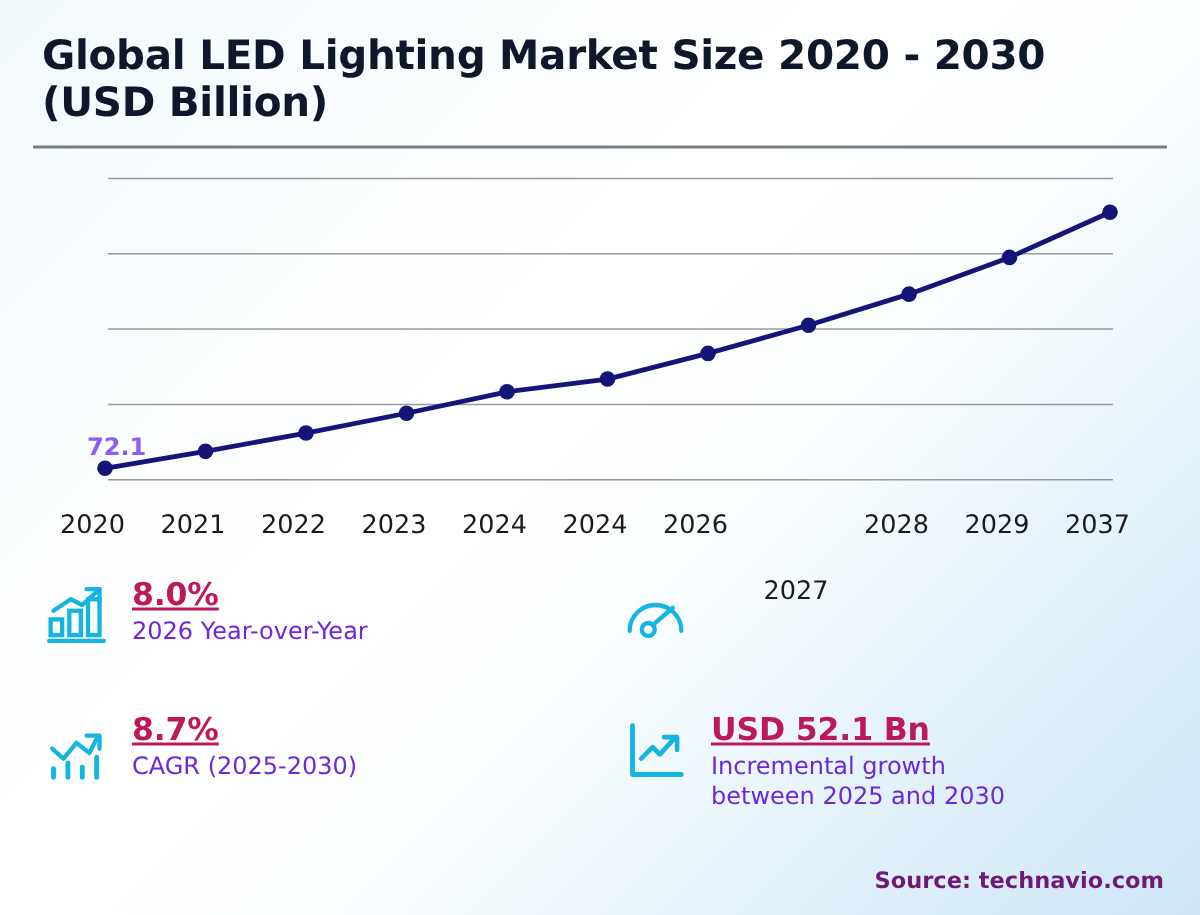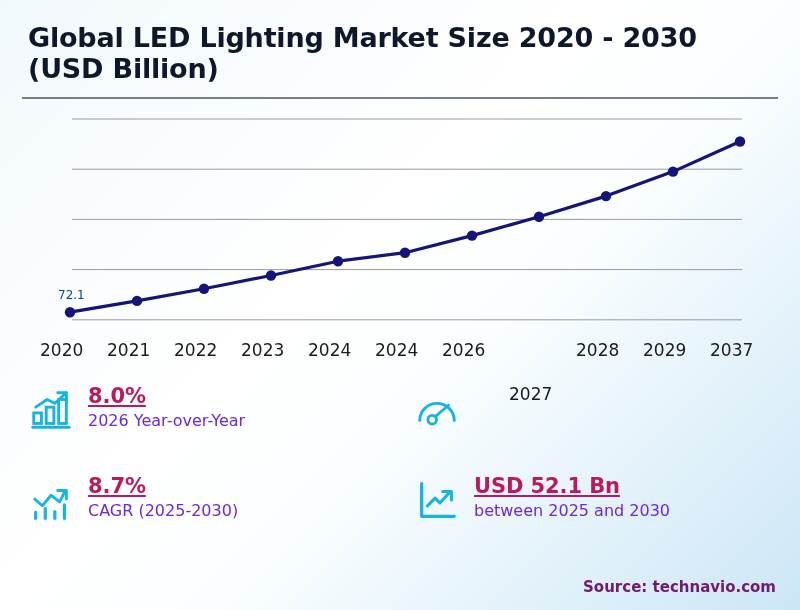--- a/index.html
+++ b/index.html
@@ -34,21 +34,21 @@
     position:absolute; left:0; top:340px; width:800px; height:28px;
   }
   .axis-label {
     position:absolute; top:0;
     font-size:17px; color:#1b1b1b; text-align:left;
     width:60px; margin-left:-30px;
     font-family:"DejaVu Sans", sans-serif;
   }
   .point-label {
     position:absolute;
-    font-size:12px; font-weight:normal; color:#0c4a6e;
+    font-size:16px; font-weight:bold; color:#8b5cf6;
     font-family:"DejaVu Sans", sans-serif;
     white-space:nowrap;
   }
 
   
   .stats {
     position:absolute; left:28px; top:384px; width:748px;
     display:grid; grid-template-columns: 1fr 1fr;
     grid-template-rows: 84px auto; column-gap:24px; row-gap:6px;
   }
@@ -186,20 +186,21 @@
       <span class="stat-icon">
         <svg width="46" height="46" viewBox="0 0 48 48" fill="none" xmlns="http://www.w3.org/2000/svg">
           <path d="M8 6v34h34" stroke="#16b4e0" stroke-width="3.4" stroke-linecap="round" stroke-linejoin="round"></path>
           <path d="M14 29l8-8 5 5 11-12" stroke="#16b4e0" stroke-width="3.2" stroke-linecap="round" stroke-linejoin="round"></path>
           <path d="M30 14h9v9" stroke="#16b4e0" stroke-width="3.2" stroke-linecap="round" stroke-linejoin="round"></path>
         </svg>
       </span>
       <span class="stat-text">
         <span class="stat-value">USD 52.1 Bn</span>
         <span class="stat-caption">
+          <span>Incremental growth</span>
           <span class="l2">between 2025 and 2030</span>
         </span>
       </span>
     </div>
 
   </div>
 
   <div class="source">Source: technavio.com</div>
 
 </div>

